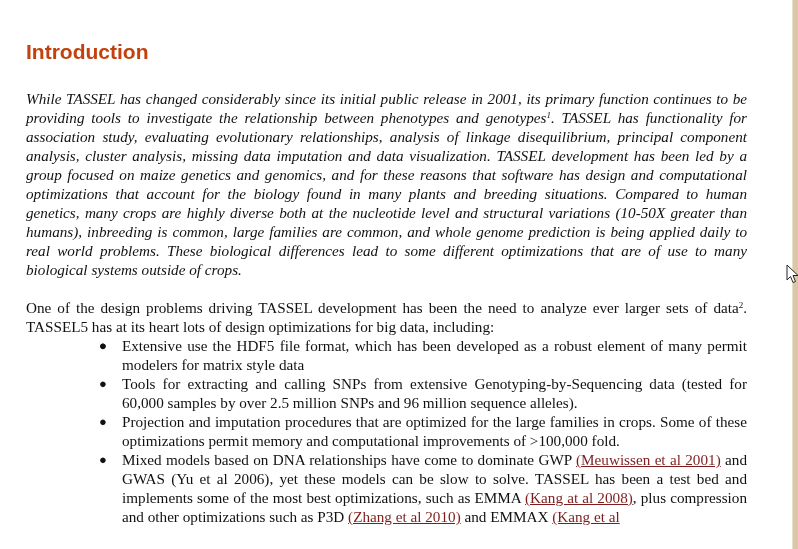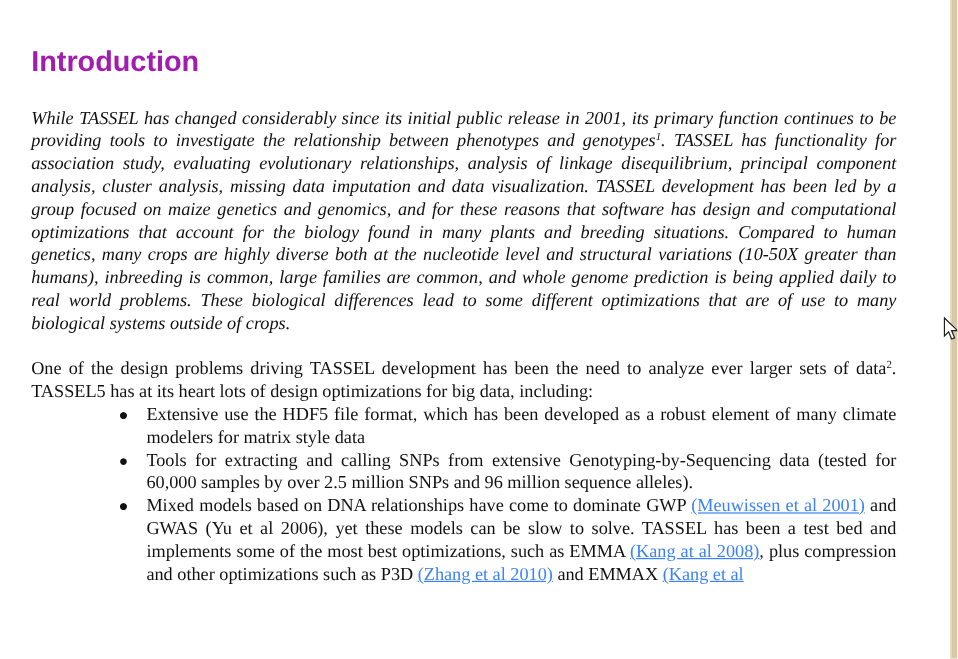--- a/index.html
+++ b/index.html
@@ -36,23 +36,23 @@
     line-height: 19px;
     color: #111111;
   }
   .heading {
     position: absolute;
     left: 0;
     top: 40px;
     margin: 0;
     font-family: "Liberation Sans", sans-serif;
     font-weight: bold;
-    font-size: 24px;
+    font-size: 21px;
     line-height: 24px;
-    color: #a21caf;
+    color: #c2410c;
   }
   .para {
     position: absolute;
     left: 0;
     margin: 0;
     width: 721px;
     text-align: justify;
     text-align-last: left;
   }
   .para1 { top: 89px; font-style: italic; }
@@ -81,21 +81,21 @@
   .bullets li .dot {
     position: absolute;
     left: 73px;
     top: 0;
     font-size: 13px;
   }
   .bullets li .btext {
     display: block;
   }
   a.ref {
-    color: #3b82f6;
+    color: #7f1d1d;
     text-decoration: underline;
   }
   .cursor {
     position: absolute;
     left: 786px;
     top: 264px;
     width: 14px;
     height: 20px;
   }
 </style>
@@ -111,28 +111,29 @@
     <p class="para para1"><span>While TASSEL has changed considerably since its initial public release in 2001, its primary function continues to be providing tools to investigate the relationship between phenotypes and genotypes</span><sup>1</sup><span>.  TASSEL has functionality for association study, evaluating evolutionary relationships, analysis of linkage disequilibrium, principal component analysis, cluster analysis, missing data imputation and data visualization.  TASSEL development has been led by a group focused on maize genetics and genomics, and for these reasons that software has design and computational optimizations that account for the biology found in many plants and breeding situations.  Compared to human genetics, many crops are highly diverse both at the nucleotide level and structural variations (10-50X greater than humans), inbreeding is common, large families are common, and whole genome prediction is being applied daily to real world problems.  These biological differences lead to some different optimizations that are of use to many biological systems outside of crops.</span></p>
 
     <p class="para para2"><span>One of the design problems driving TASSEL development has been the need to analyze ever larger sets of data</span><sup>2</sup><span>.  TASSEL5 has at its heart lots of design optimizations for big data, including:</span></p>
 
     <ul class="bullets">
       <li>
         <span class="dot">●</span>
       </li>
       <li>
         <span class="dot">●</span>
-        <span class="btext">Extensive use the HDF5 file format, which has been developed as a robust element of many climate modelers for matrix style data</span>
+        <span class="btext">Extensive use the HDF5 file format, which has been developed as a robust element of many permit modelers for matrix style data</span>
       </li>
       <li>
         <span class="dot">●</span>
         <span class="btext">Tools for extracting and calling SNPs from extensive Genotyping-by-Sequencing data (tested for 60,000 samples by over 2.5 million SNPs and 96 million sequence alleles).</span>
       </li>
       <li>
         <span class="dot">●</span>
+        <span class="btext">Projection and imputation procedures that are optimized for the large families in crops.  Some of these optimizations permit memory and computational improvements of &gt;100,000 fold.</span>
       </li>
       <li>
         <span class="dot">●</span>
         <span class="btext"><span>Mixed models based on DNA relationships have come to dominate GWP </span><a class="ref">(Meuwissen et al 2001)</a><span> and GWAS (Yu et al 2006), yet these models can be slow to solve.  TASSEL has been a test bed and implements some of the most best optimizations, such as EMMA </span><a class="ref">(Kang at al 2008)</a><span>, plus</span><span> compression and other optimizations such as P3D </span><a class="ref">(Zhang et al 2010)</a><span> and EMMAX </span><a class="ref">(Kang et al</a></span>
       </li>
     </ul>
 
   </div>
 
   <div class="page-edge"></div>

